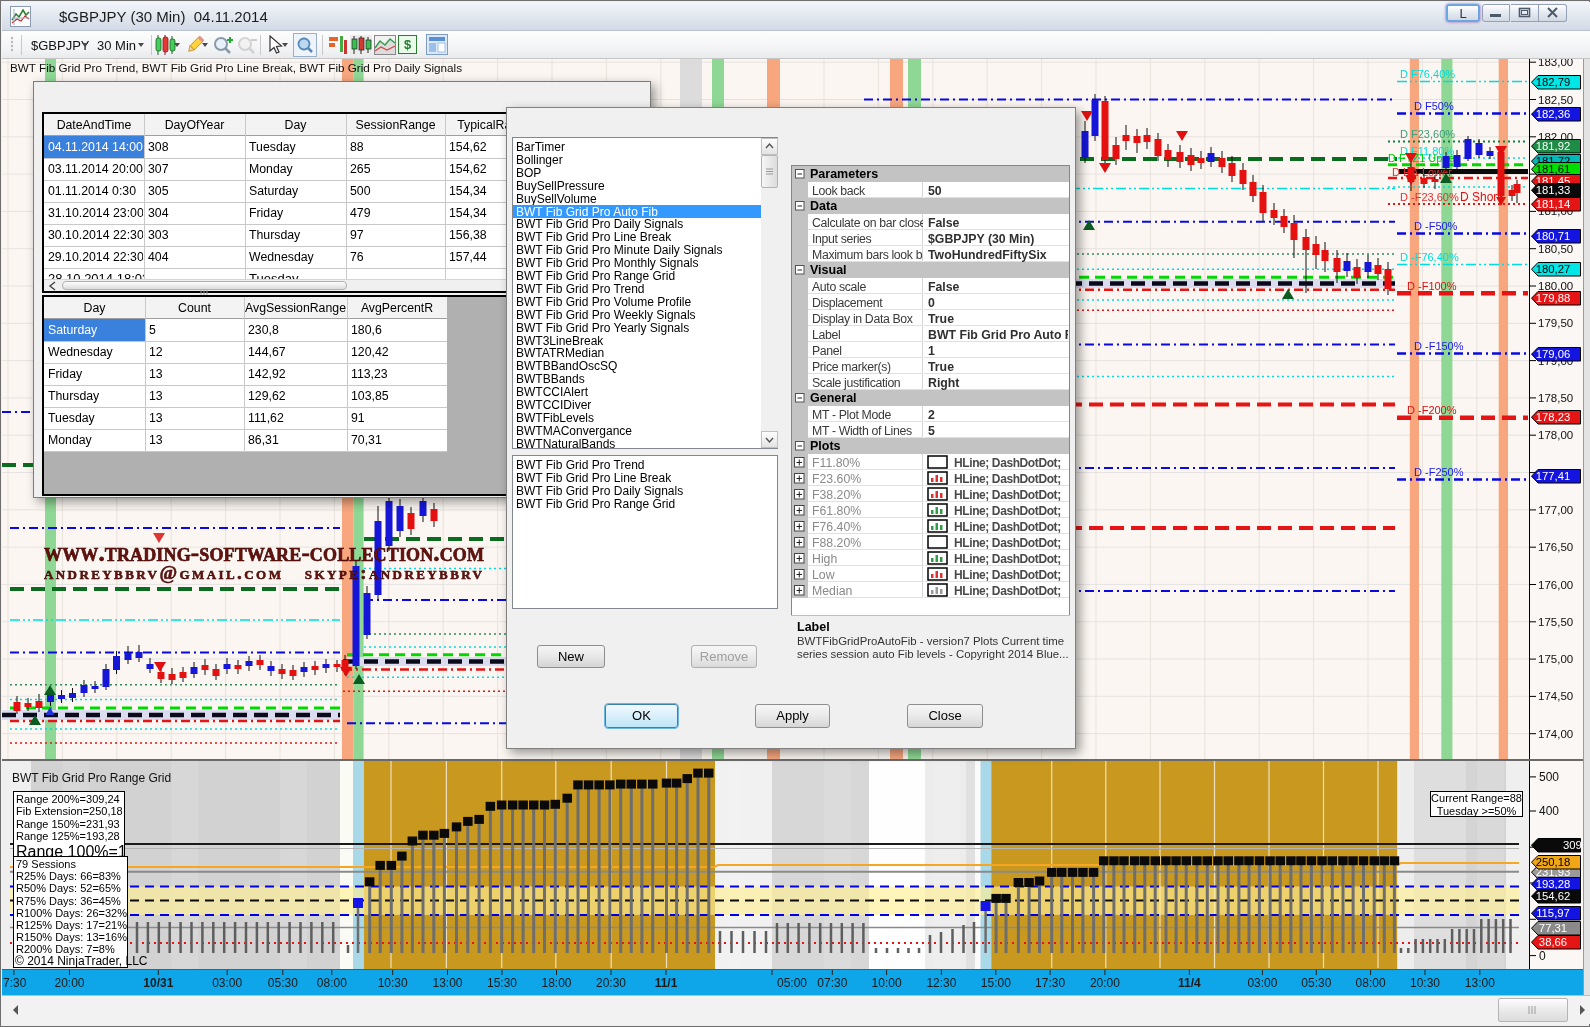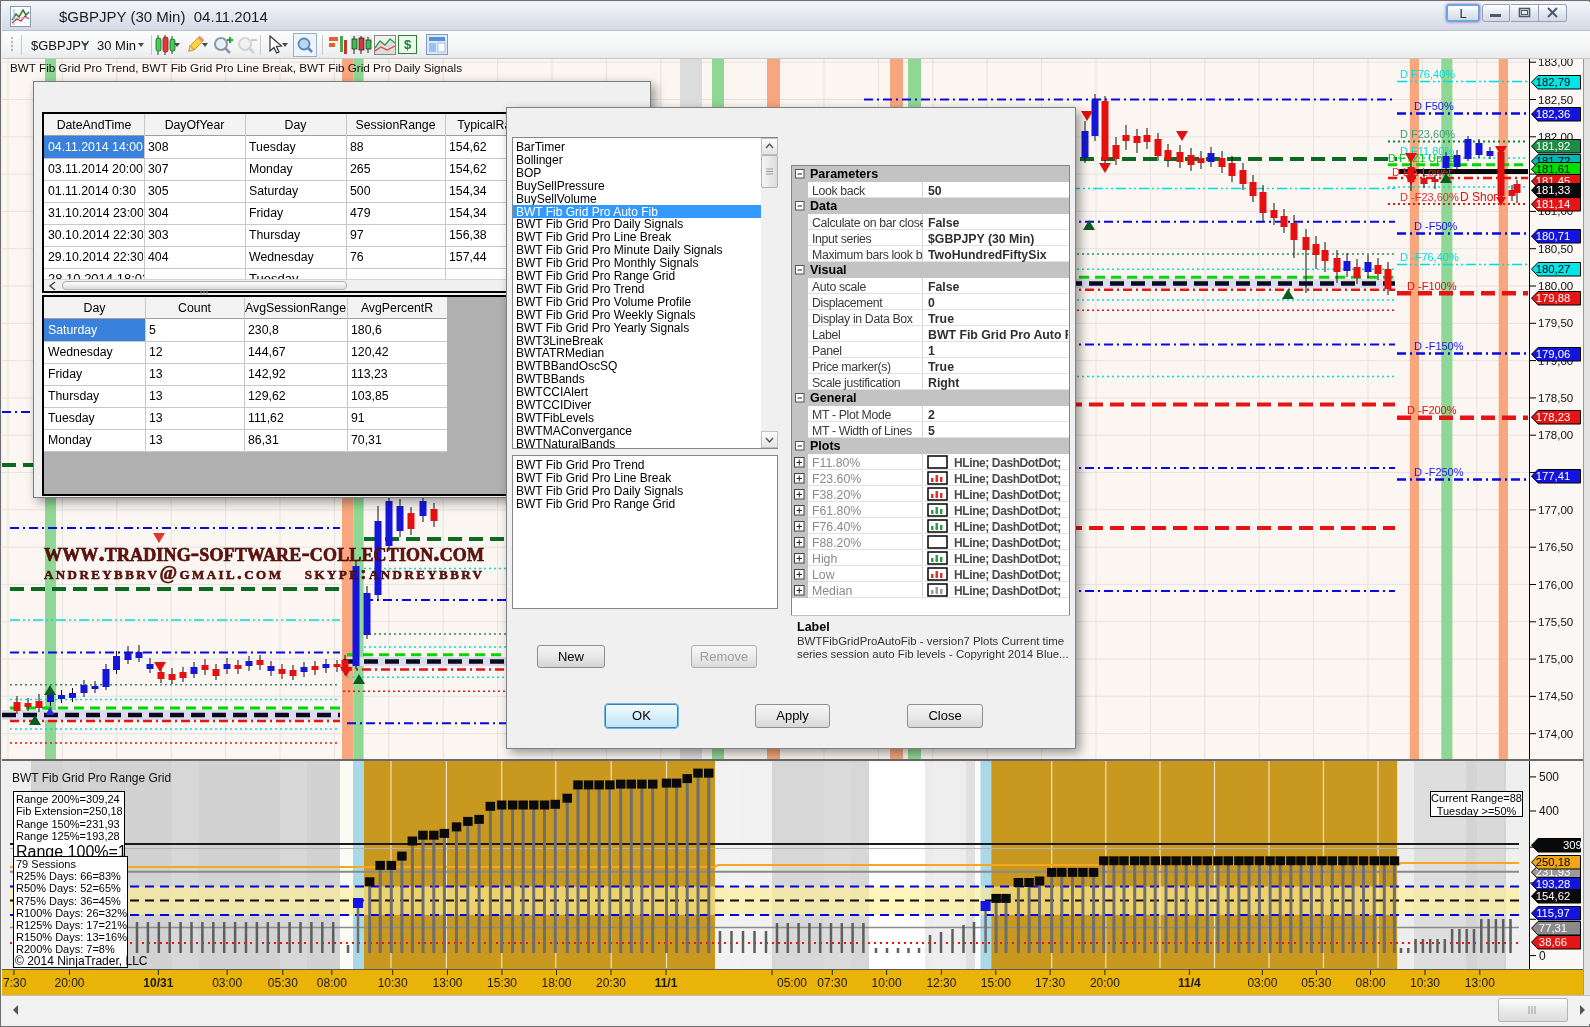--- a/index.html
+++ b/index.html
@@ -9,21 +9,21 @@
 #titlebar .ttext{position:absolute;left:57px;top:6px;font-size:15px;color:#1c1c1c;}
 .capbtn{position:absolute;top:2px;height:18px;background:linear-gradient(#ffffff,#e7ebf2 45%,#d3d9e4);border:1px solid #93a0b5;border-radius:3px;color:#333;text-align:center;}
 #toolbar{position:absolute;left:1px;top:30px;width:1588px;height:28px;background:linear-gradient(#fdfdfd,#f2f3f5 70%,#e9eaec);border-bottom:1px solid #c6c6c6;}
 .tsep{position:absolute;top:4px;width:1px;height:20px;background:#c9c9c9;}
 .tbtxt{position:absolute;top:7px;font-size:13px;color:#111;}
 .darr{position:absolute;top:12px;width:0;height:0;border-left:3.5px solid transparent;border-right:3.5px solid transparent;border-top:4px solid #4a4a4a;}
 #chart{position:absolute;left:1px;top:58px;width:1527px;height:700px;background:#fbf6f1;overflow:hidden;}
 #paxis{position:absolute;left:1528px;top:58px;width:54px;height:700px;background:#fbf7f4;border-left:1px solid #000;}
 #bpanel{position:absolute;left:1px;top:760px;width:1527px;height:208px;background:#efefef;overflow:hidden;}
 #baxis{position:absolute;left:1528px;top:760px;width:54px;height:208px;background:#fbf7f4;border-left:1px solid #000;}
-#taxis{position:absolute;left:1px;top:968px;width:1588px;height:26px;background:#eab308;border-top:1px solid #5a5a5a;}
+#taxis{position:absolute;left:1px;top:968px;width:1588px;height:26px;background:#0ea5e9;border-top:1px solid #5a5a5a;}
 .tlab{position:absolute;top:6px;font-size:12px;color:#1a1a1a;transform:translateX(-50%);}
 .tlabb{font-weight:bold;}
 #hscroll{position:absolute;left:1px;top:994px;width:1588px;height:29px;background:#f2f2f2;border-top:1px solid #bdbdbd;}
 .ptag{position:absolute;width:44px;height:14px;font-size:11.3px;line-height:14px;text-align:center;}
 .ptag svg{position:absolute;left:0;top:0;}
 .dlg{position:absolute;background:#f0f0f0;box-shadow:4px 4px 10px rgba(0,0,0,0.4);}
 .cell{position:absolute;font-size:13px;color:#000;white-space:nowrap;overflow:hidden;}
 </style></head><body>
 <div id="win">
 

